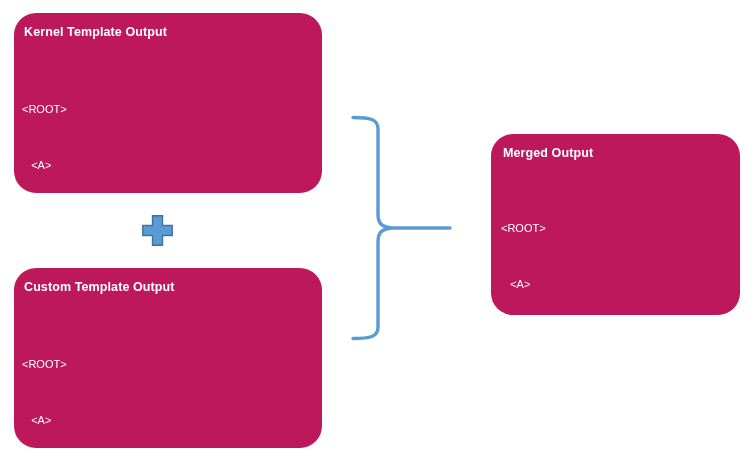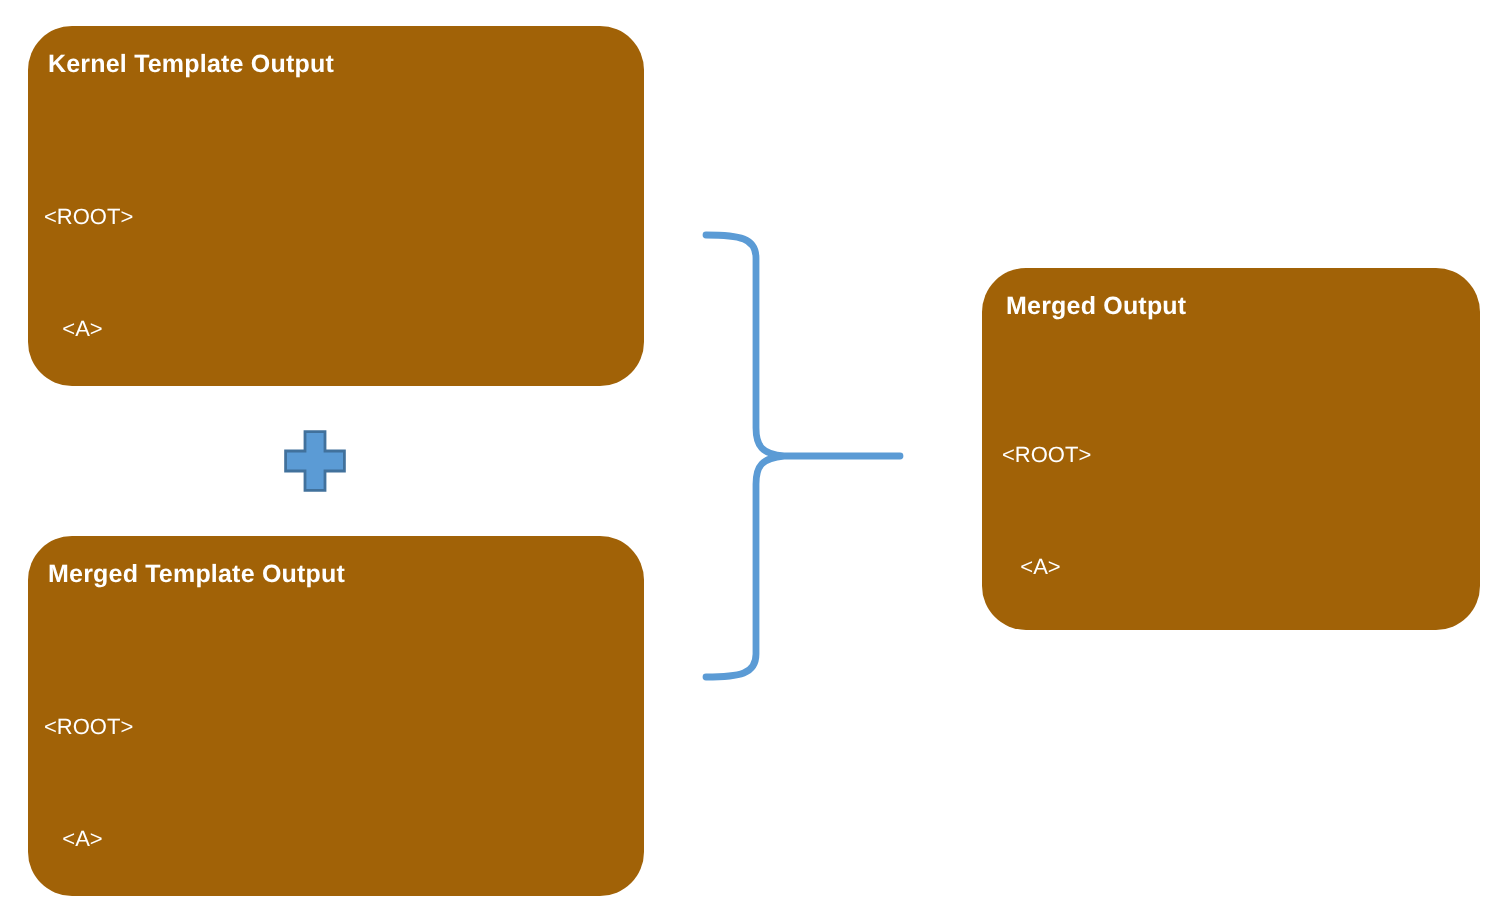--- a/index.html
+++ b/index.html
@@ -17,21 +17,21 @@
   #canvas {
     position: absolute;
     left: 0;
     top: 0;
     width: 754px;
     height: 457px;
     background: #ffffff;
   }
   .box {
     position: absolute;
-    background: #a16207;
+    background: #be185d;
     border-radius: 22px;
     color: #ffffff;
     box-sizing: border-box;
   }
   .box-title {
     position: absolute;
     font-size: 12.5px;
     font-weight: bold;
     color: #ffffff;
     letter-spacing: 0.1px;
@@ -114,21 +114,21 @@
     </div>
   </div>
 
   <div id="plus-sign">
     <svg width="31" height="31" viewBox="0 0 31 31" xmlns="http://www.w3.org/2000/svg">
       <polygon points="10.5,0.8 20.5,0.8 20.5,10.5 30.2,10.5 30.2,20.5 20.5,20.5 20.5,30.2 10.5,30.2 10.5,20.5 0.8,20.5 0.8,10.5 10.5,10.5" fill="#5B9BD5" stroke="#41719C" stroke-width="1.4"></polygon>
     </svg>
   </div>
 
   <div class="box" id="box-custom">
-    <div class="box-title">Merged Template Output</div>
+    <div class="box-title">Custom Template Output</div>
     <div class="code">
       <span class="code-line">&lt;ROOT&gt;</span>
       <span class="code-line">   &lt;A&gt;</span>
       
       
       
       
     </div>
   </div>
 

